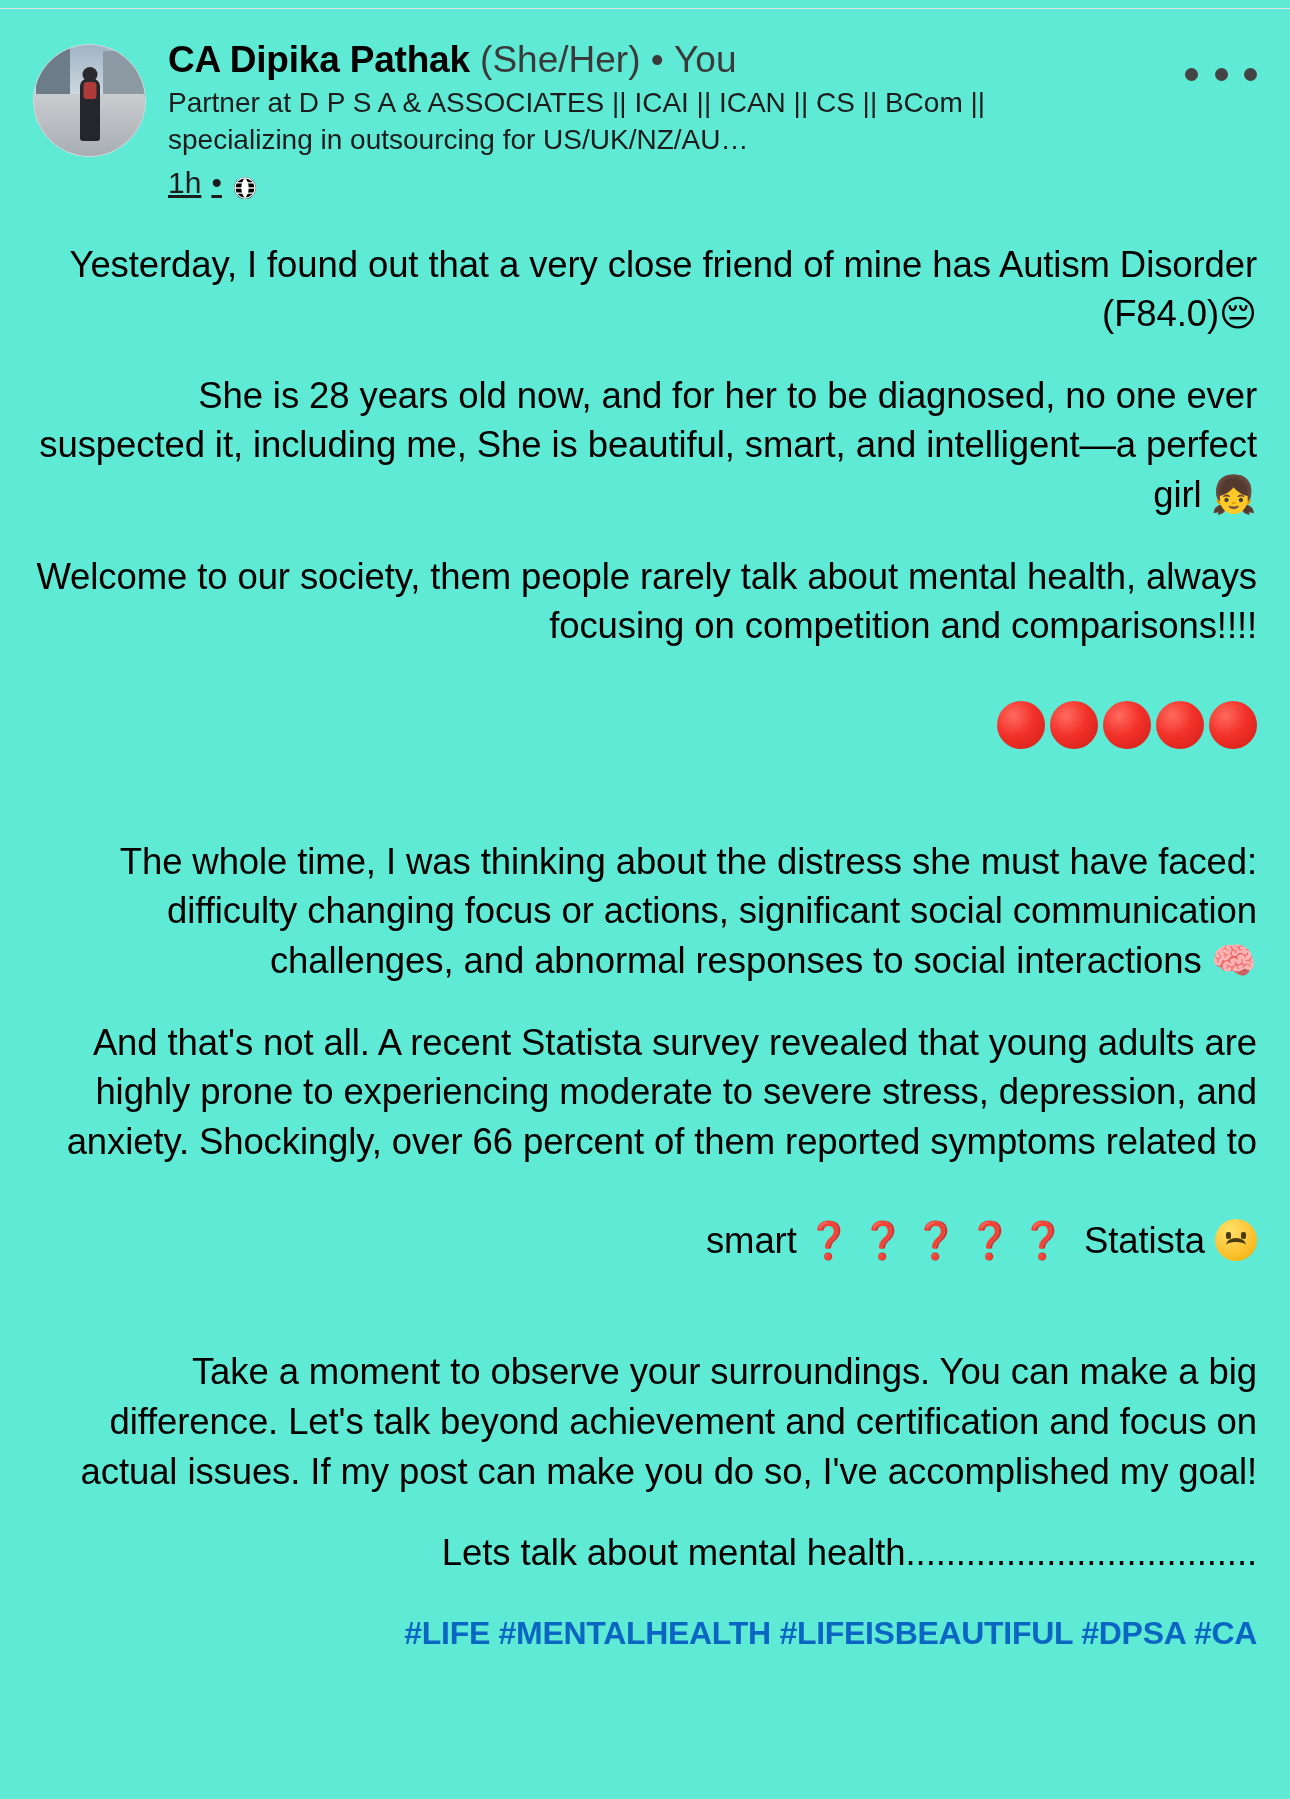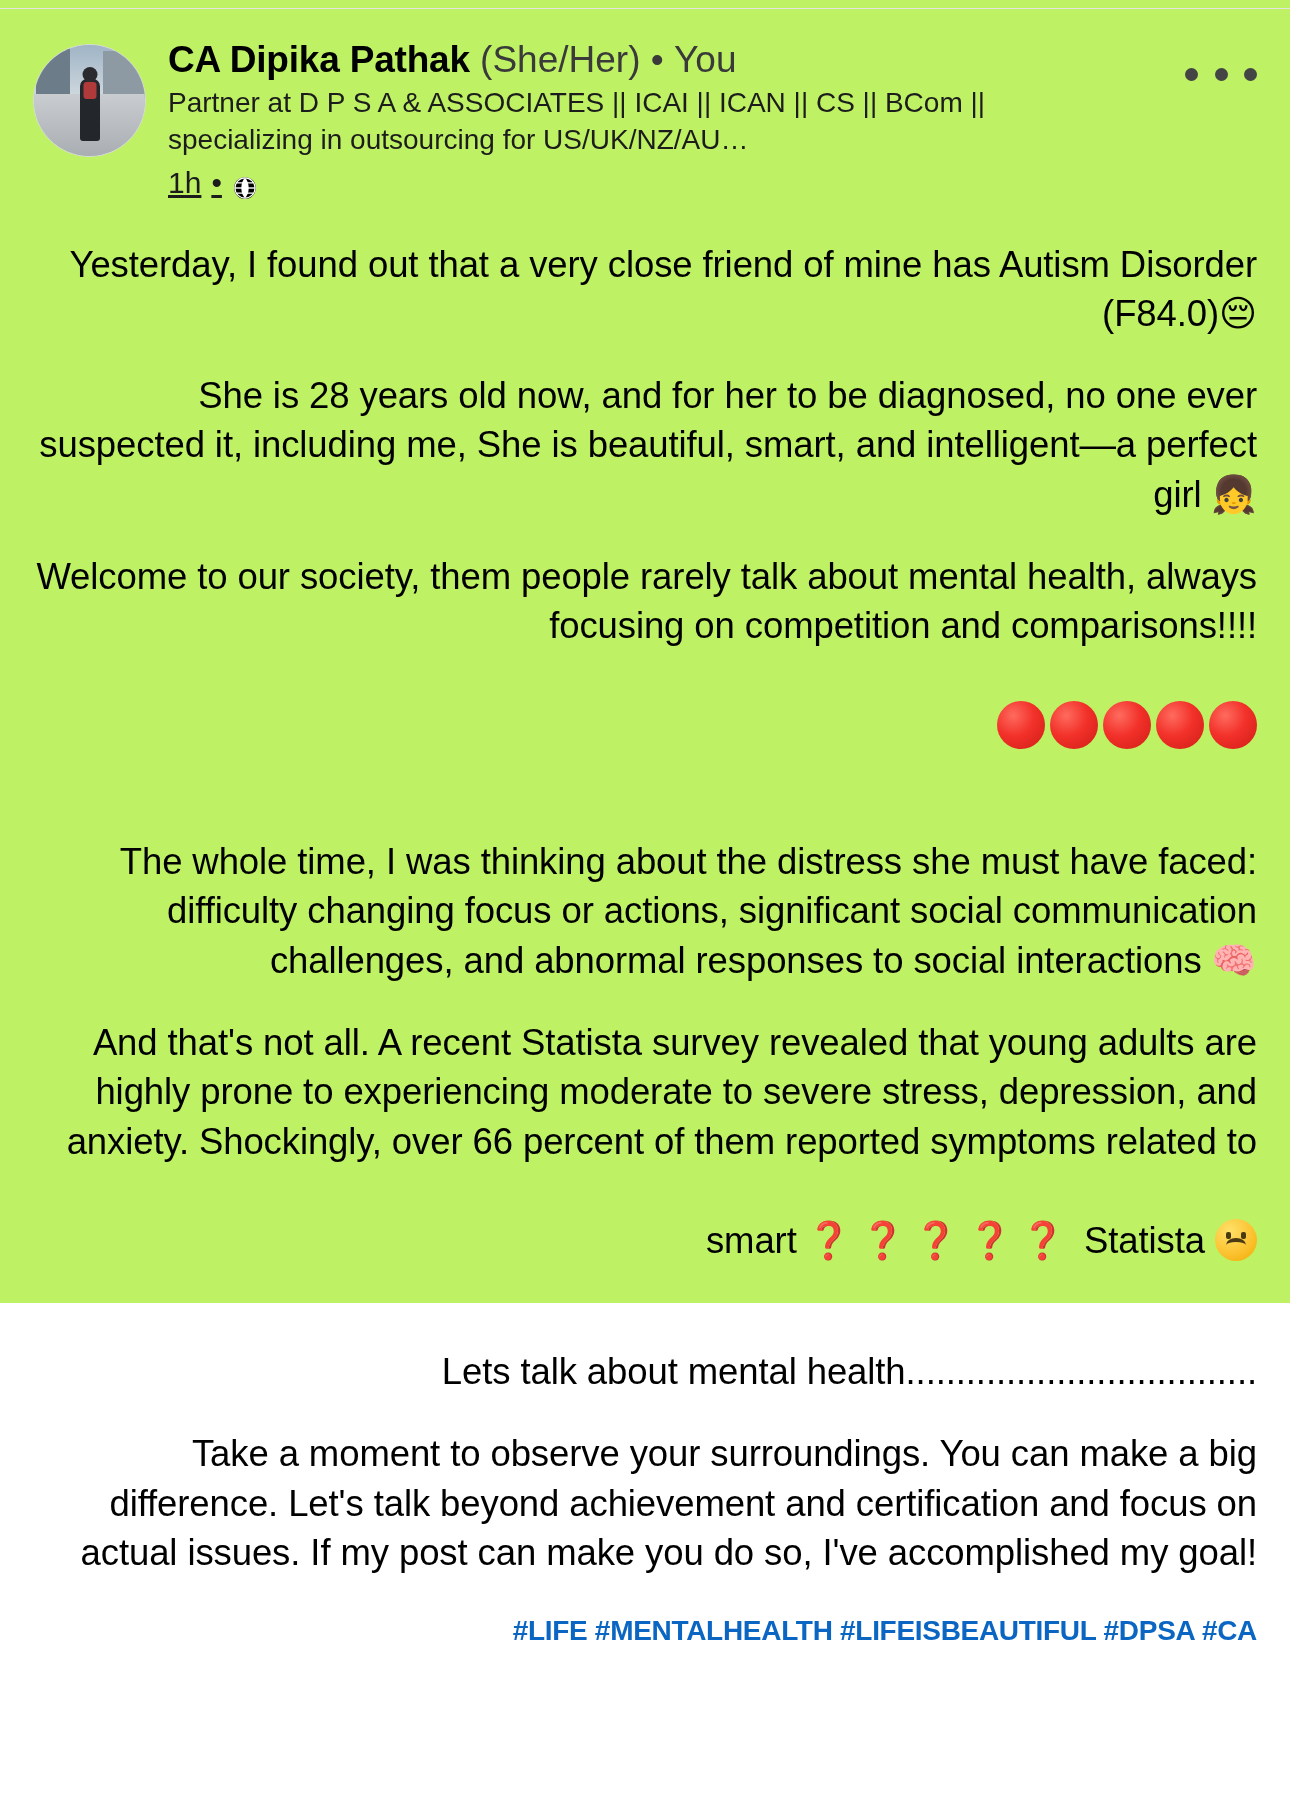--- a/index.html
+++ b/index.html
@@ -10,22 +10,22 @@
   body {
     width: 1290px;
     height: 1799px;
     font-family: "Liberation Sans", sans-serif;
     color: #000000;
     overflow: hidden;
   }
   .page {
     position: relative;
     width: 1290px;
-    height: 1303px;
-    background: #bef264;
+    height: 1799px;
+    background: #5eead4;
     box-sizing: border-box;
   }
   .top-rule {
     position: absolute;
     top: 8px;
     left: 0;
     width: 1290px;
     height: 1px;
     background: #e3e3e3;
   }
@@ -230,21 +230,21 @@
     bottom: 9px;
     width: 20px;
     height: 10px;
     border-bottom: 4px solid #4a3a12;
     border-radius: 50%;
     transform: rotate(180deg);
   }
   .hashtags {
     color: #0a66c2;
     font-weight: 700;
-    font-size: 28px;
+    font-size: 32px;
     letter-spacing: -0.3px;
     margin-top: 34px;
   }
 </style>
 </head>
 <body>
 
 <div class="page">
 
   <div class="top-rule"></div>
@@ -310,22 +310,22 @@
           <span class="red-dot"></span>
         </span>
       </p>
 
       <p class="para"><span>The whole time, I was thinking about the distress she must have faced: difficulty changing focus or actions, significant social communication challenges, and abnormal responses to social interactions </span><span class="emoji">🧠</span></p>
 
       <p class="para"><span>And that's not all. A recent Statista survey revealed that young adults are highly prone to experiencing moderate to severe stress, depression, and anxiety. Shockingly, over 66 percent of them reported symptoms related to</span><br>
         <span>smart </span><span class="qmarks emoji">❓❓❓❓❓</span><span> Statista </span><span class="frown"><span class="mouth"></span></span>
       </p>
 
+      <p class="para">Take a moment to observe your surroundings. You can make a big difference. Let's talk beyond achievement and certification and focus on actual issues. If my post can make you do so, I've accomplished my goal!</p>
+
       <p class="para">Lets talk about mental health...................................</p>
-
-      <p class="para">Take a moment to observe your surroundings. You can make a big difference. Let's talk beyond achievement and certification and focus on actual issues. If my post can make you do so, I've accomplished my goal!</p>
 
       <p class="hashtags">#LIFE #MENTALHEALTH #LIFEISBEAUTIFUL #DPSA #CA</p>
 
     </div>
 
   </div>
 </div>
 
 </body></html>

